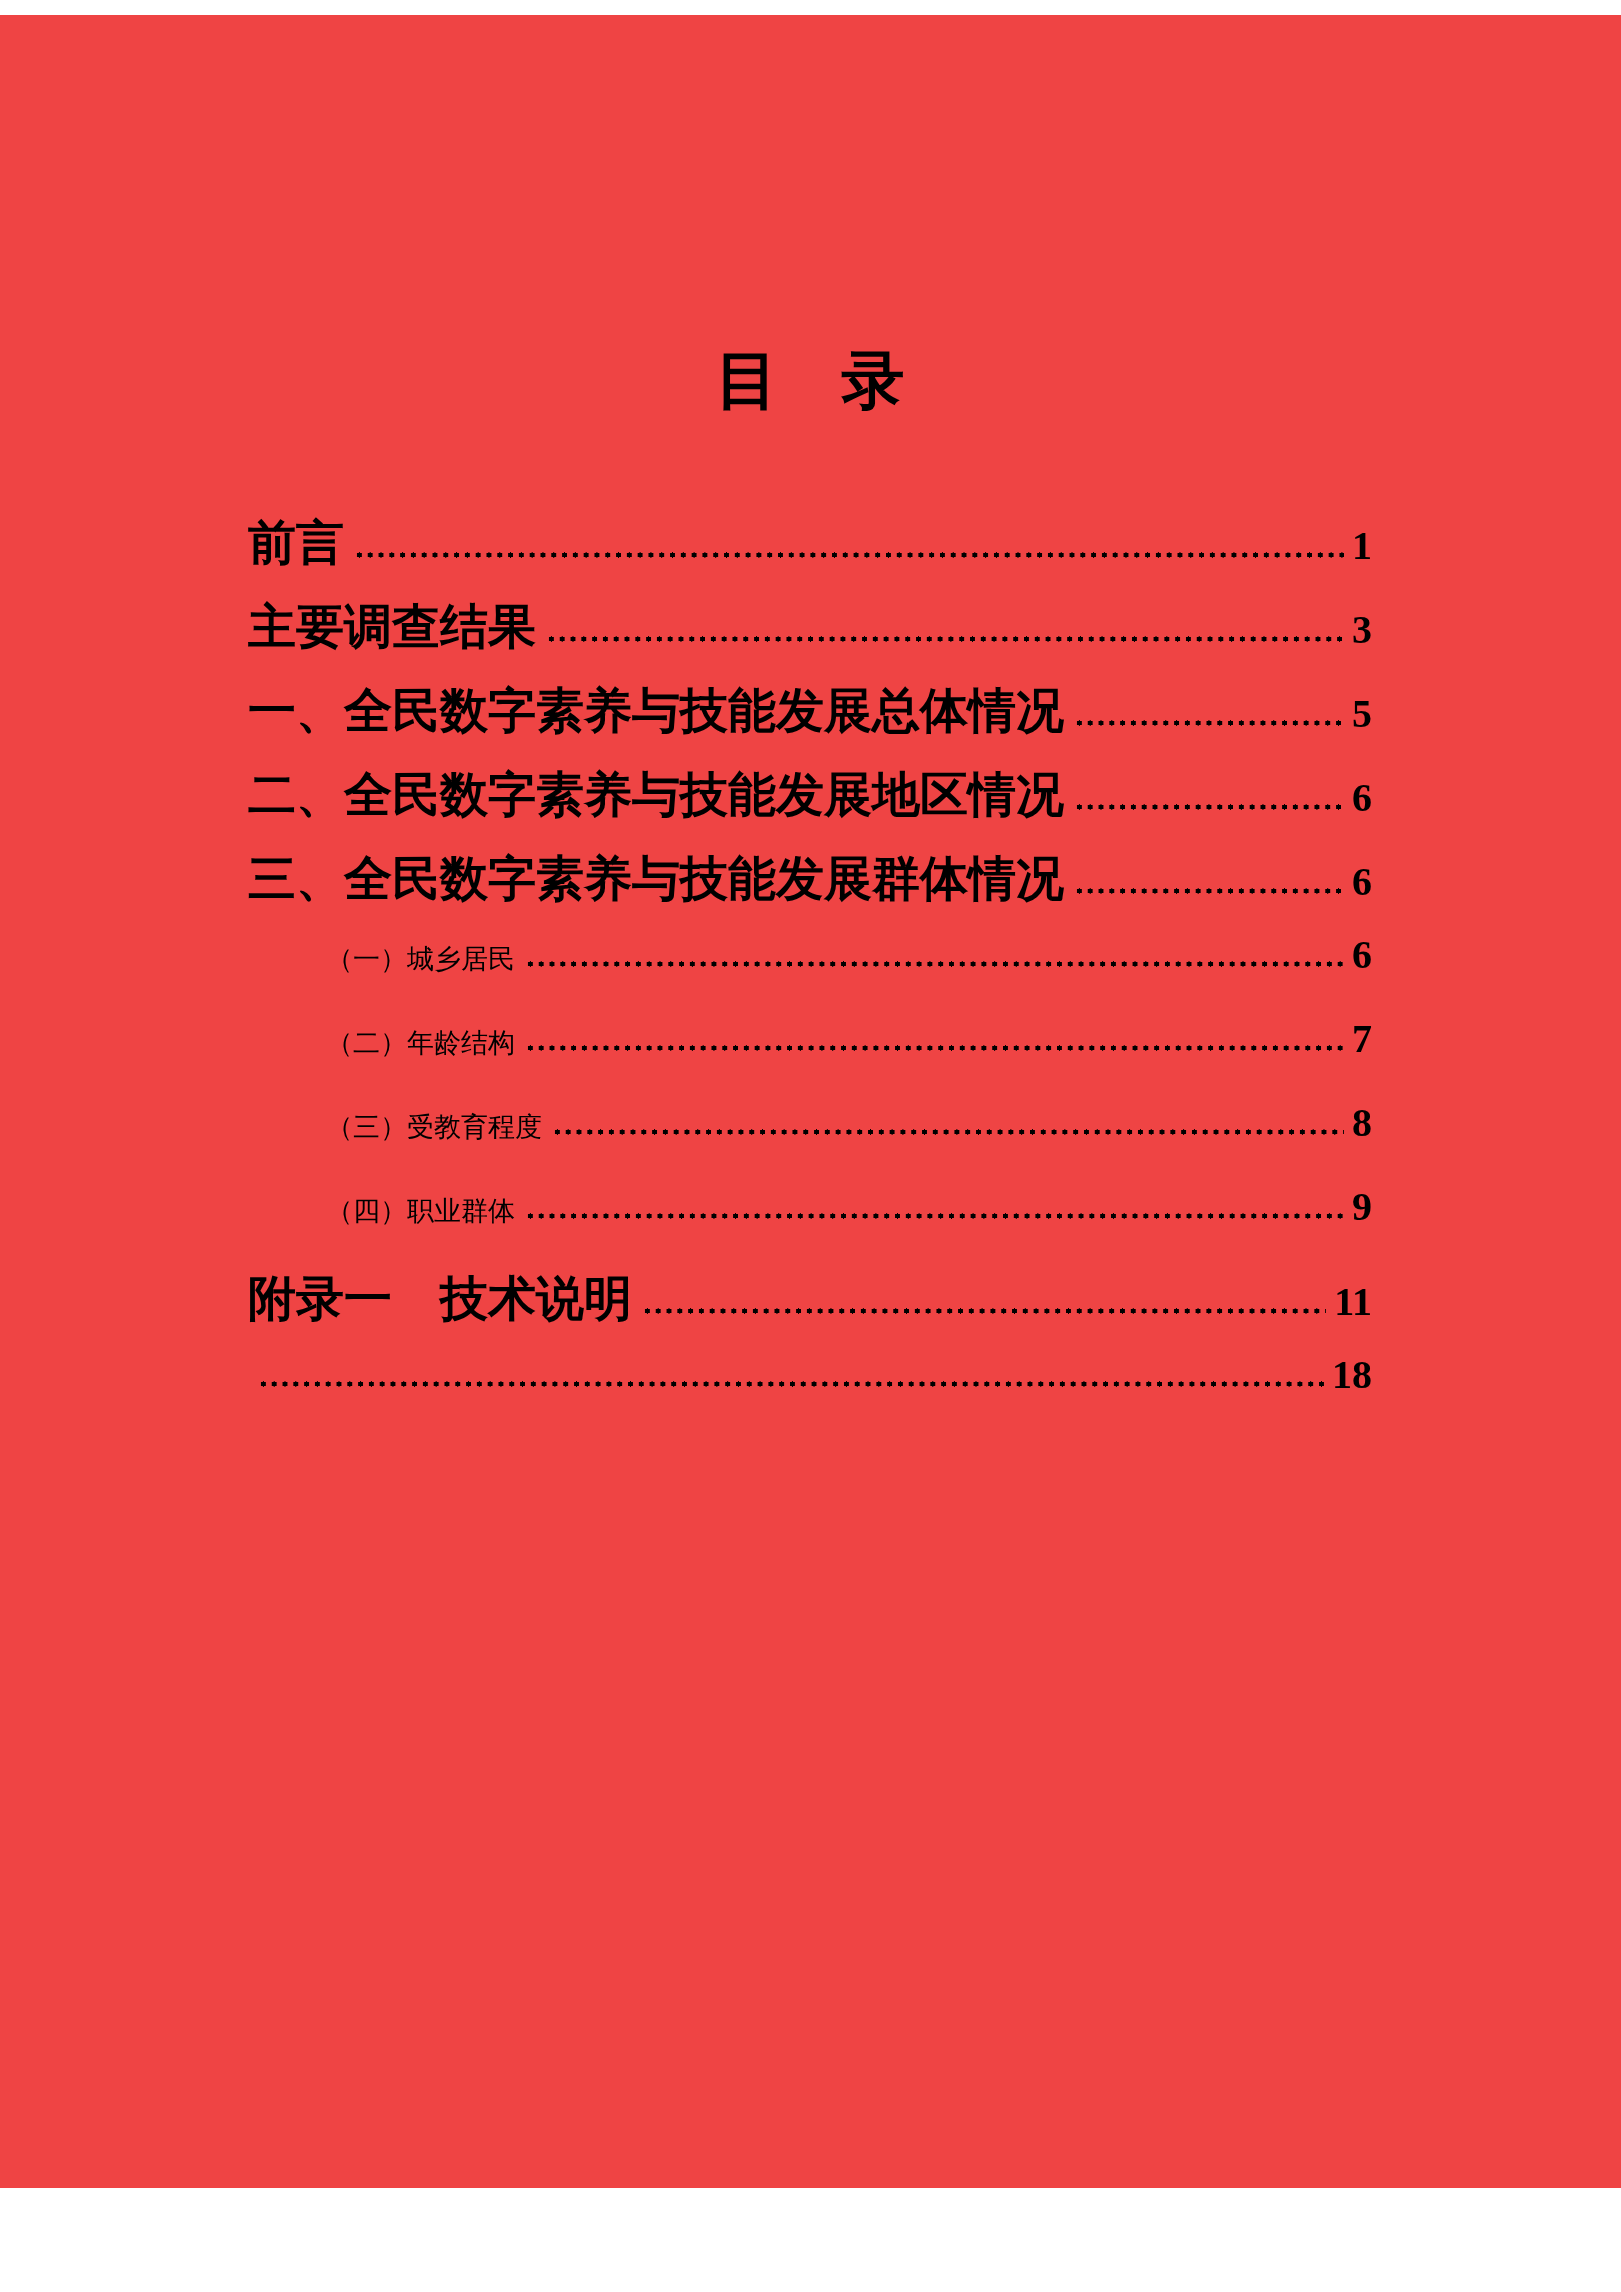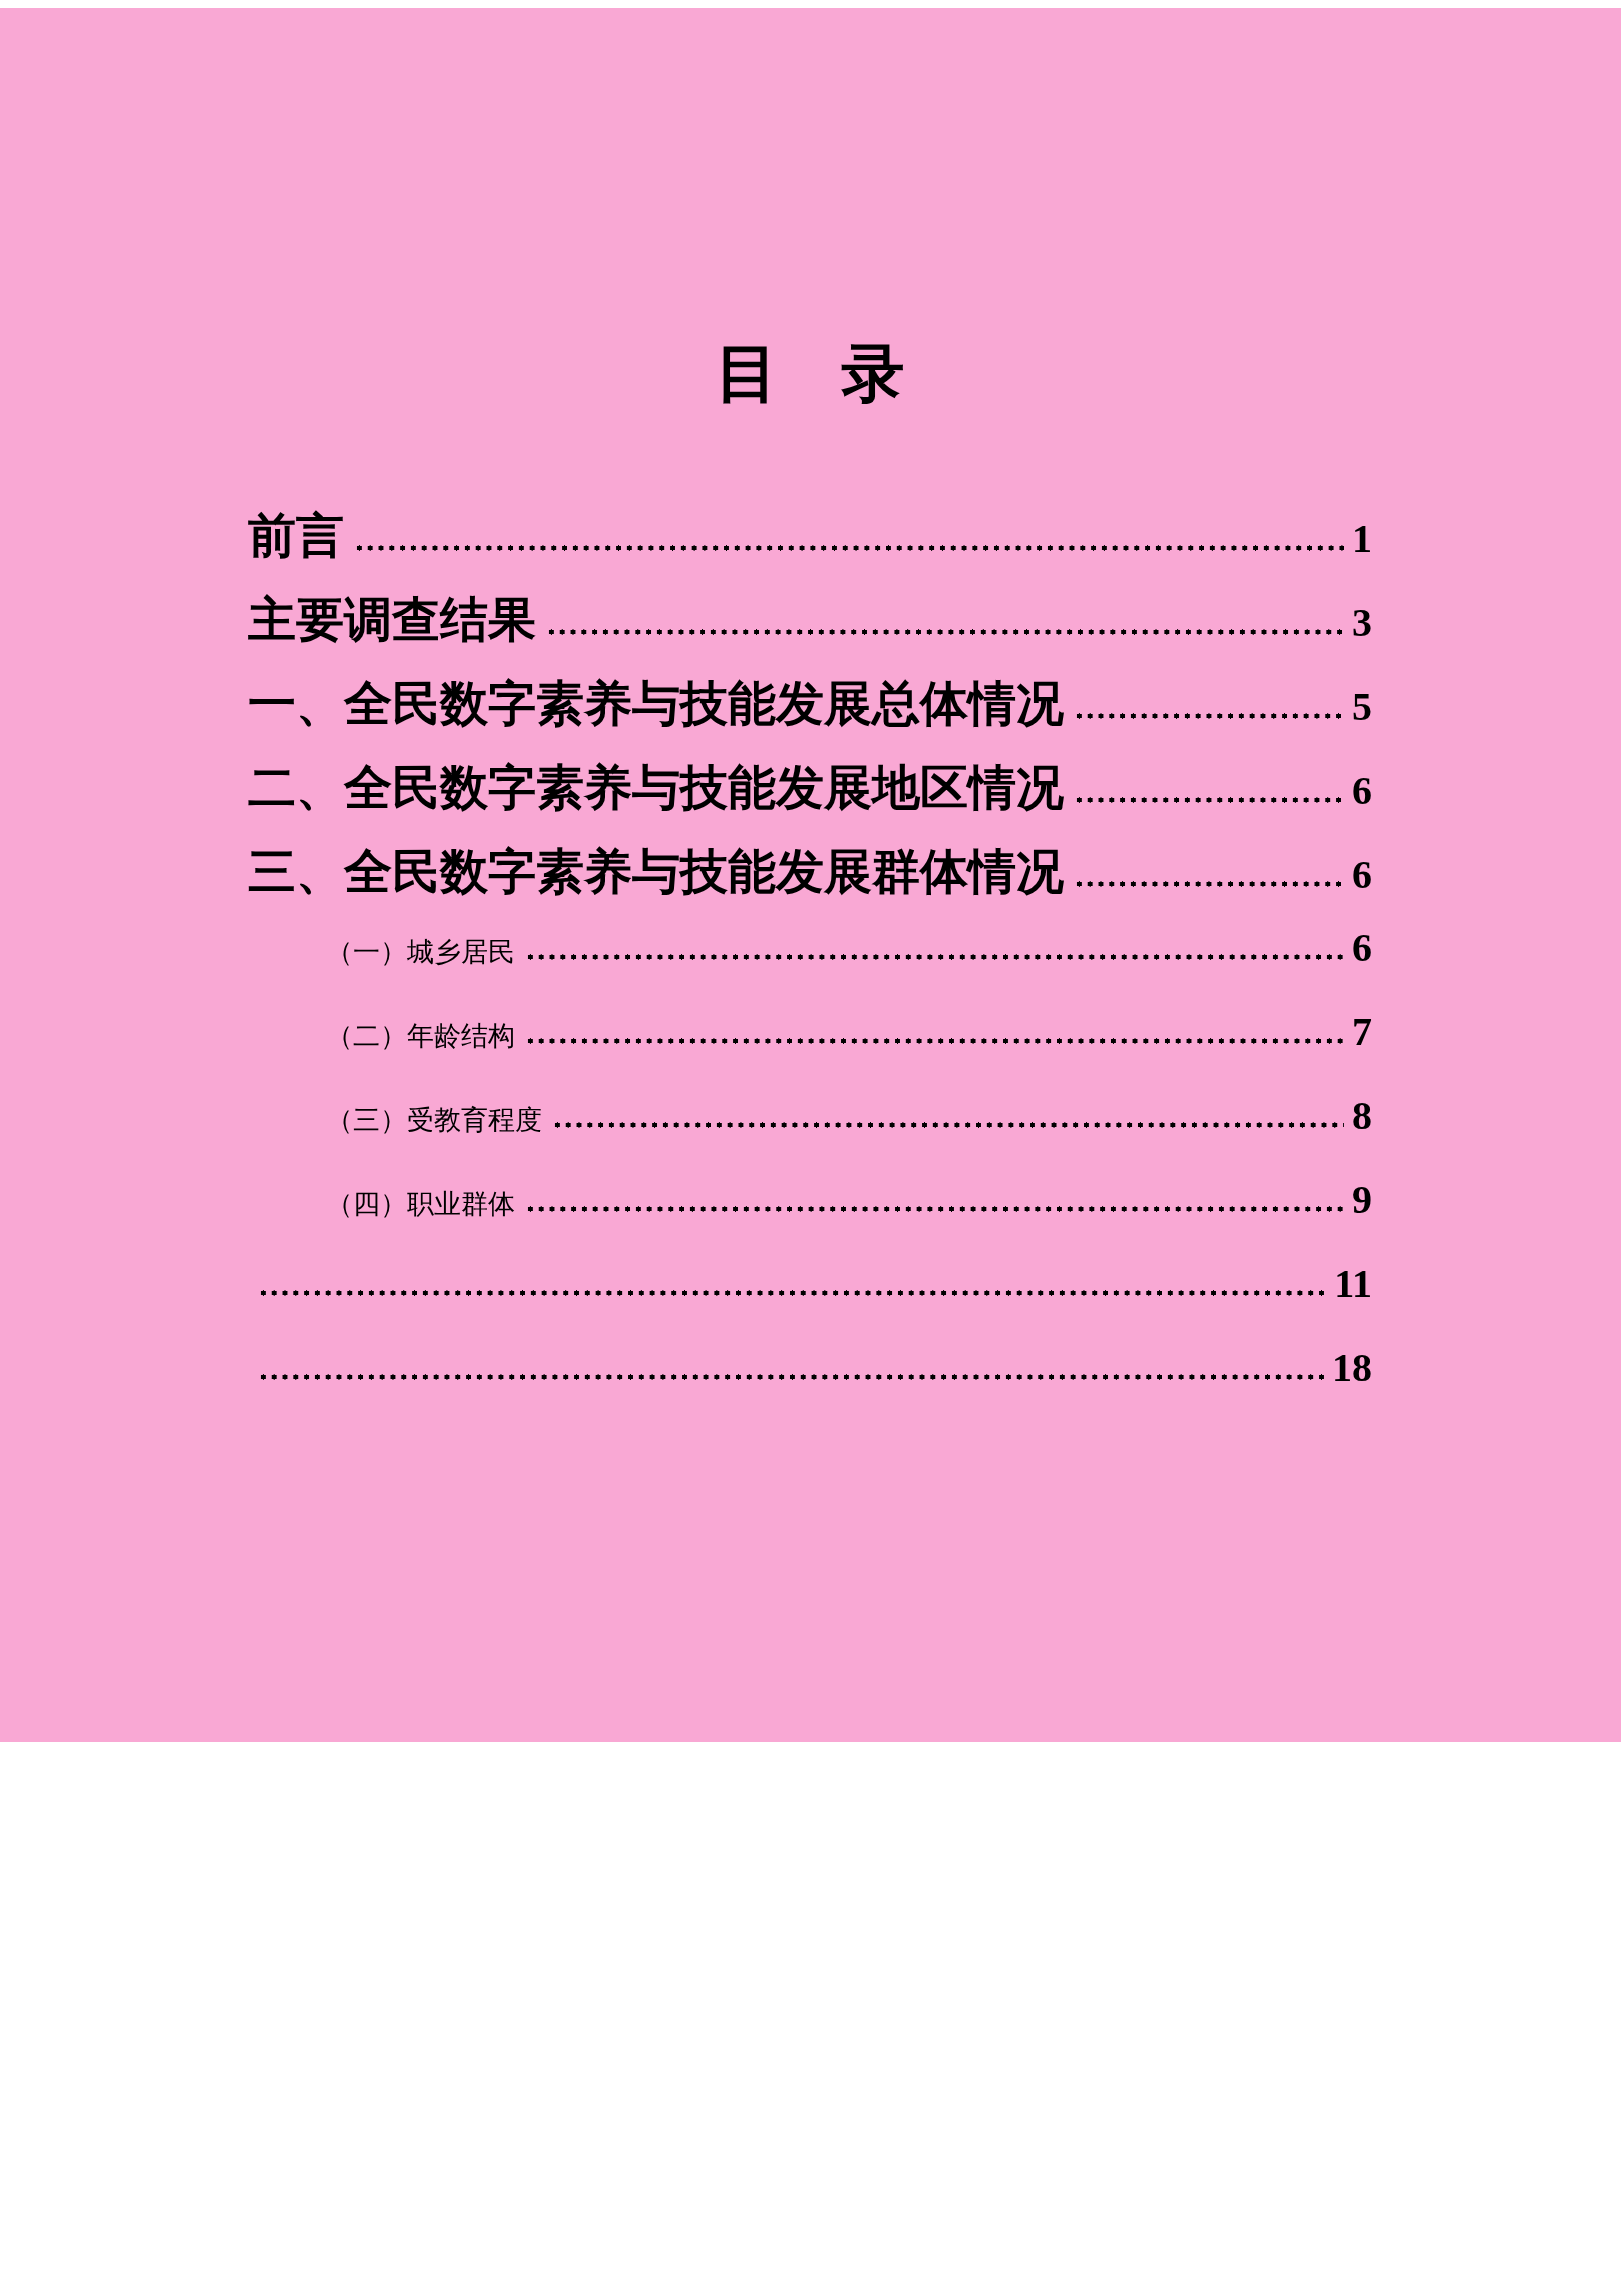--- a/index.html
+++ b/index.html
@@ -3,23 +3,23 @@
 <meta charset="utf-8">
 <style>
   html, body {
     margin: 0;
     padding: 0;
     background: #ffffff;
   }
   .page {
     position: relative;
     width: 1621px;
-    height: 1734px;
-    margin: 8px auto;
-    background: #f9a8d4;
+    height: 2173px;
+    margin: 15px auto;
+    background: #ef4444;
     box-sizing: border-box;
     padding: 331px 249px 0 248px;
     color: #000000;
     overflow: hidden;
   }
   .doc-title {
     margin: 0;
     text-align: center;
     font-family: "Liberation Sans", "DejaVu Sans", sans-serif;
     font-size: 63px;
@@ -124,20 +124,21 @@
       <span class="page-num">8</span>
     </div>
 
     <div class="toc-row level-2">
       <span class="entry-label">（四）职业群体</span>
       <span class="dots"></span>
       <span class="page-num">9</span>
     </div>
 
     <div class="toc-row level-1">
+      <span class="entry-label">附录一　技术说明</span>
       <span class="dots"></span>
       <span class="page-num">11</span>
     </div>
 
     <div class="toc-row level-1">
       <span class="dots"></span>
       <span class="page-num">18</span>
     </div>
 
   </div>

